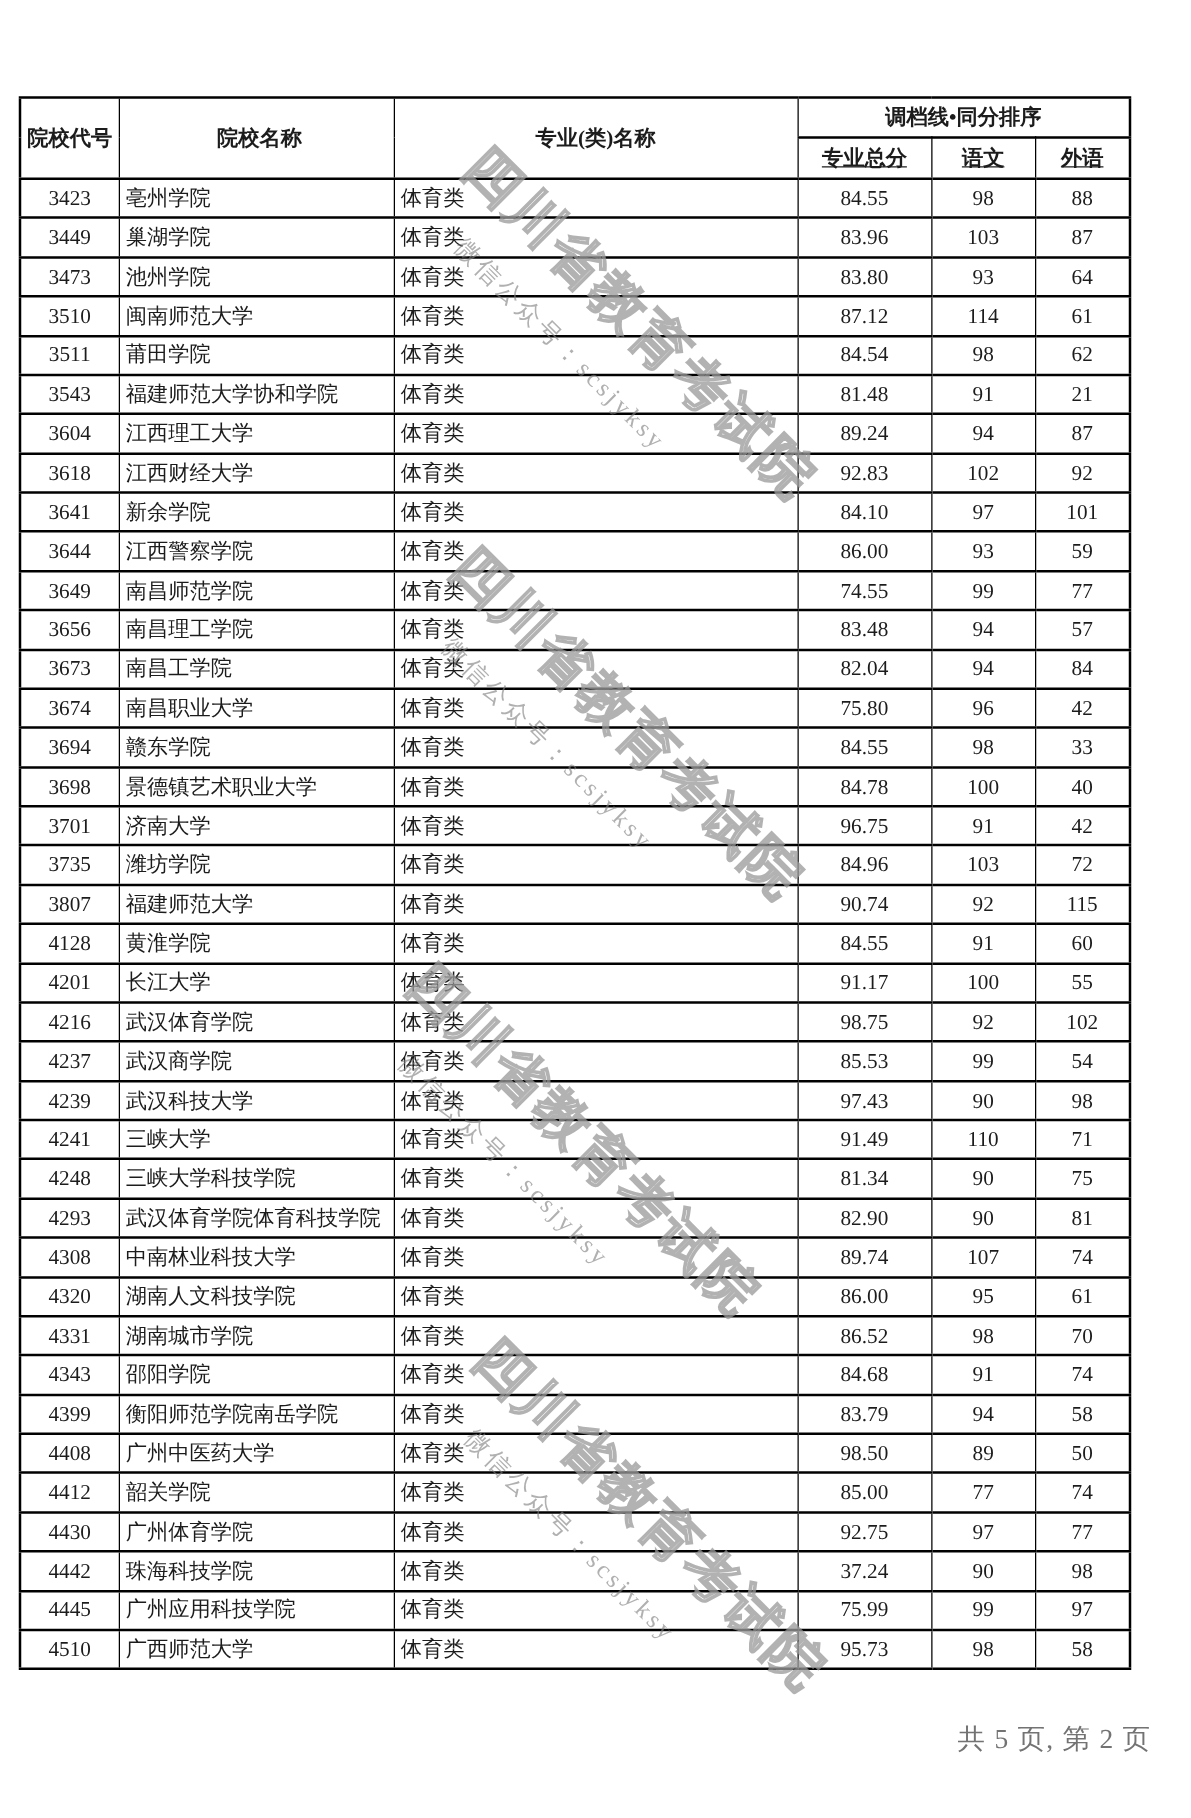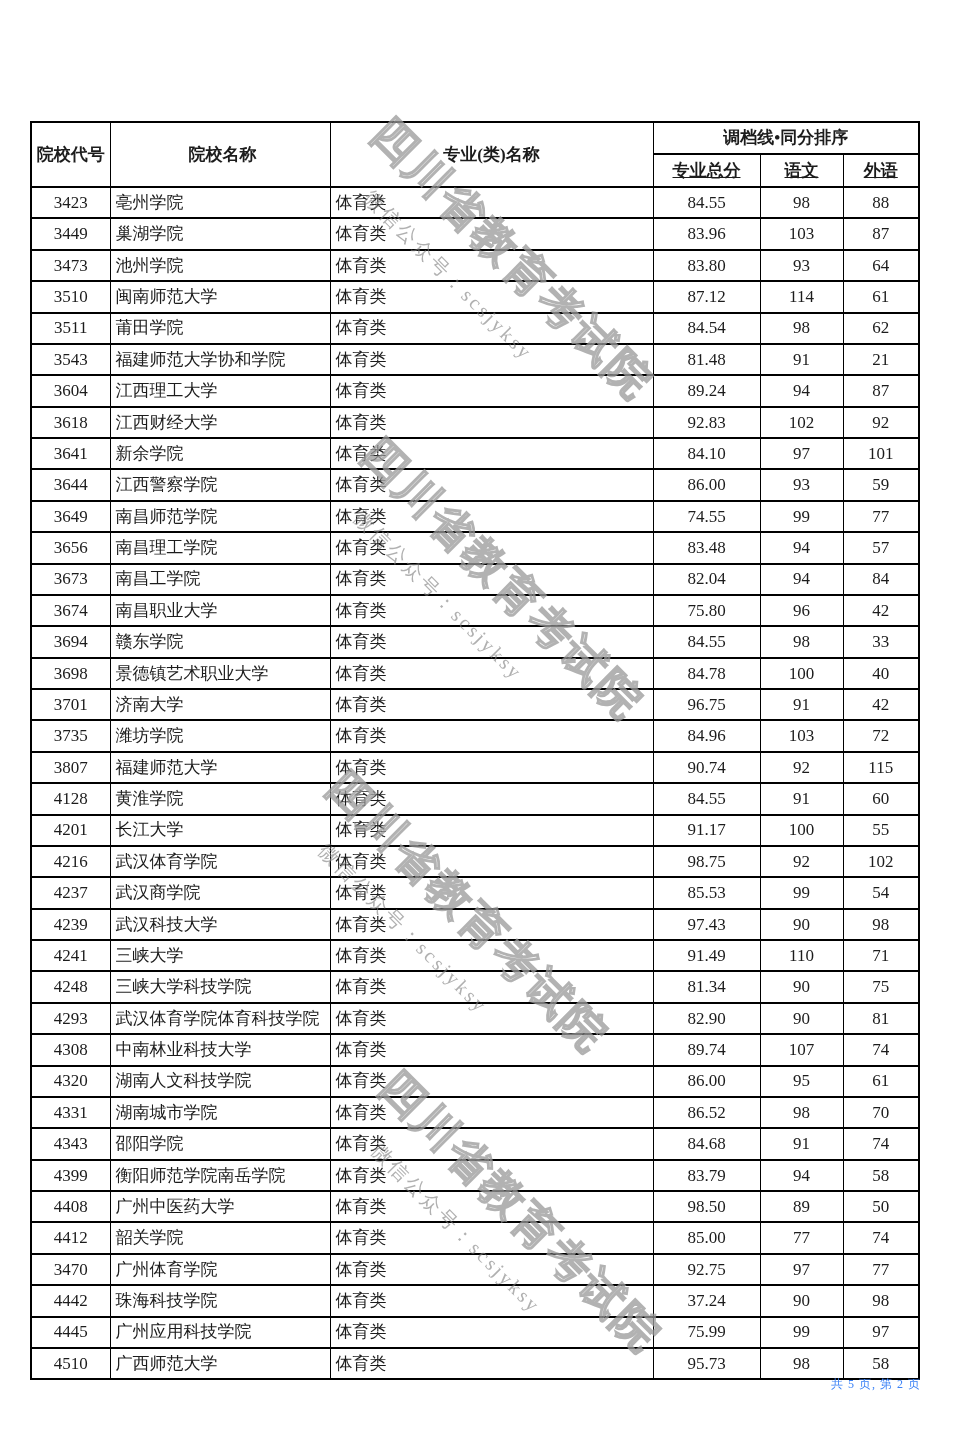--- a/index.html
+++ b/index.html
@@ -2,22 +2,22 @@
 <html><head>
 <meta charset="utf-8">
 <style>
   html,body{margin:0;padding:0;background:#fff;}
   .page{
     position:relative;width:953px;height:1454px;background:#ffffff;
     font-family:"Liberation Serif","DejaVu Serif",serif;color:#1c1c1c;
     overflow:hidden;
   }
   table.score{
-    position:absolute;left:30px;top:77px;width:888px;
-    border-collapse:collapse;table-layout:fixed;z-index:1;margin-top:44px;
+    position:absolute;left:15px;top:77px;width:888px;
+    border-collapse:collapse;table-layout:fixed;z-index:1;
   }
   table.score th,table.score td{
     border:1px solid #000;border-top-width:2px;border-bottom-width:2px;
     padding:0;font-size:17px;line-height:1.15;vertical-align:middle;
     overflow:hidden;white-space:nowrap;
   }
   table.score{border:2px solid #000;}
   table.score th{font-weight:bold;text-align:center;}
   tr.hdr1 th{height:30px;}
   tr.hdr2 th{height:31px;text-decoration:underline;}
@@ -39,21 +39,21 @@
     font-size:20px;letter-spacing:3px;
     color:rgba(128,128,128,0.62);
     margin-left:40px;margin-top:14px;
   }
   .wm1{left:400px;top:105px;}
   .wm2{left:390px;top:425px;}
   .wm3{left:355px;top:758px;}
   .wm4{left:408px;top:1058px;}
   .footer{
     position:absolute;top:1376px;right:32px;
-    font-size:12px;letter-spacing:1px;color:#3b82f6;z-index:2;
+    font-size:22px;letter-spacing:1px;color:#737373;z-index:2;
   }
 </style>
 </head>
 <body>
 
 <div class="page">
 
   <div class="wm wm1">
     <div class="wm-big">四川省教育考试院</div>
     <div class="wm-small">微信公众号：scsjyksy</div>
@@ -360,21 +360,21 @@
         </tr>
         <tr>
           <td class="c-center">4412</td>
           <td class="c-left">韶关学院</td>
           <td class="c-left">体育类</td>
           <td class="c-center">85.00</td>
           <td class="c-center">77</td>
           <td class="c-center">74</td>
         </tr>
         <tr>
-          <td class="c-center">3470</td>
+          <td class="c-center">4430</td>
           <td class="c-left">广州体育学院</td>
           <td class="c-left">体育类</td>
           <td class="c-center">92.75</td>
           <td class="c-center">97</td>
           <td class="c-center">77</td>
         </tr>
         <tr>
           <td class="c-center">4442</td>
           <td class="c-left">珠海科技学院</td>
           <td class="c-left">体育类</td>

